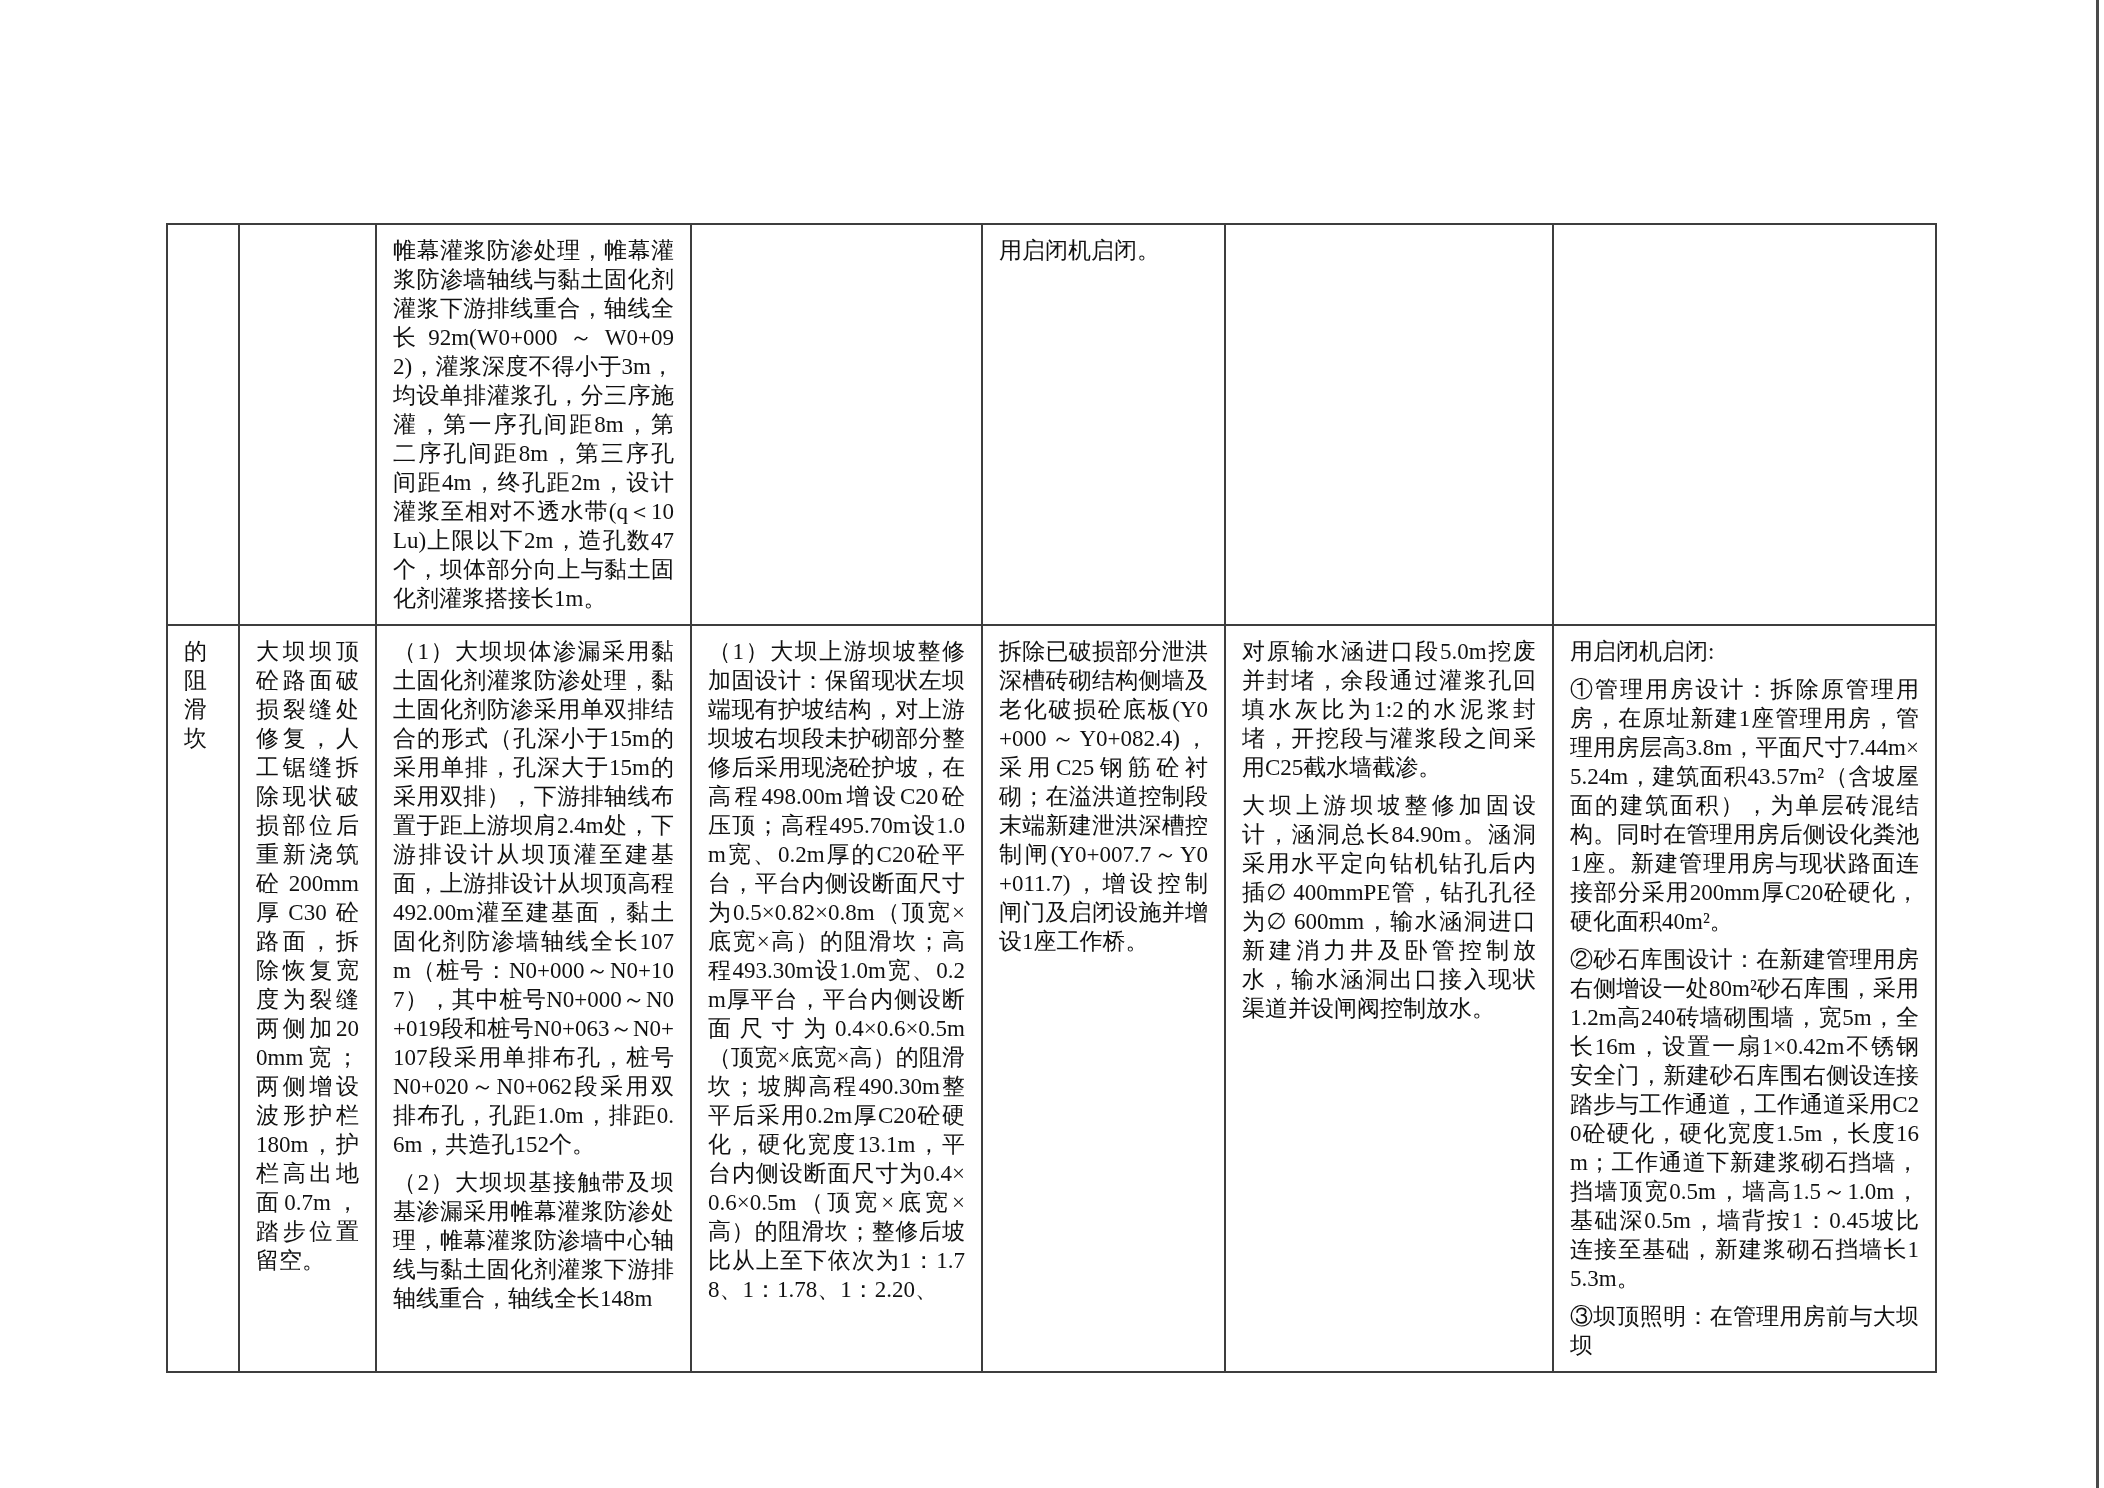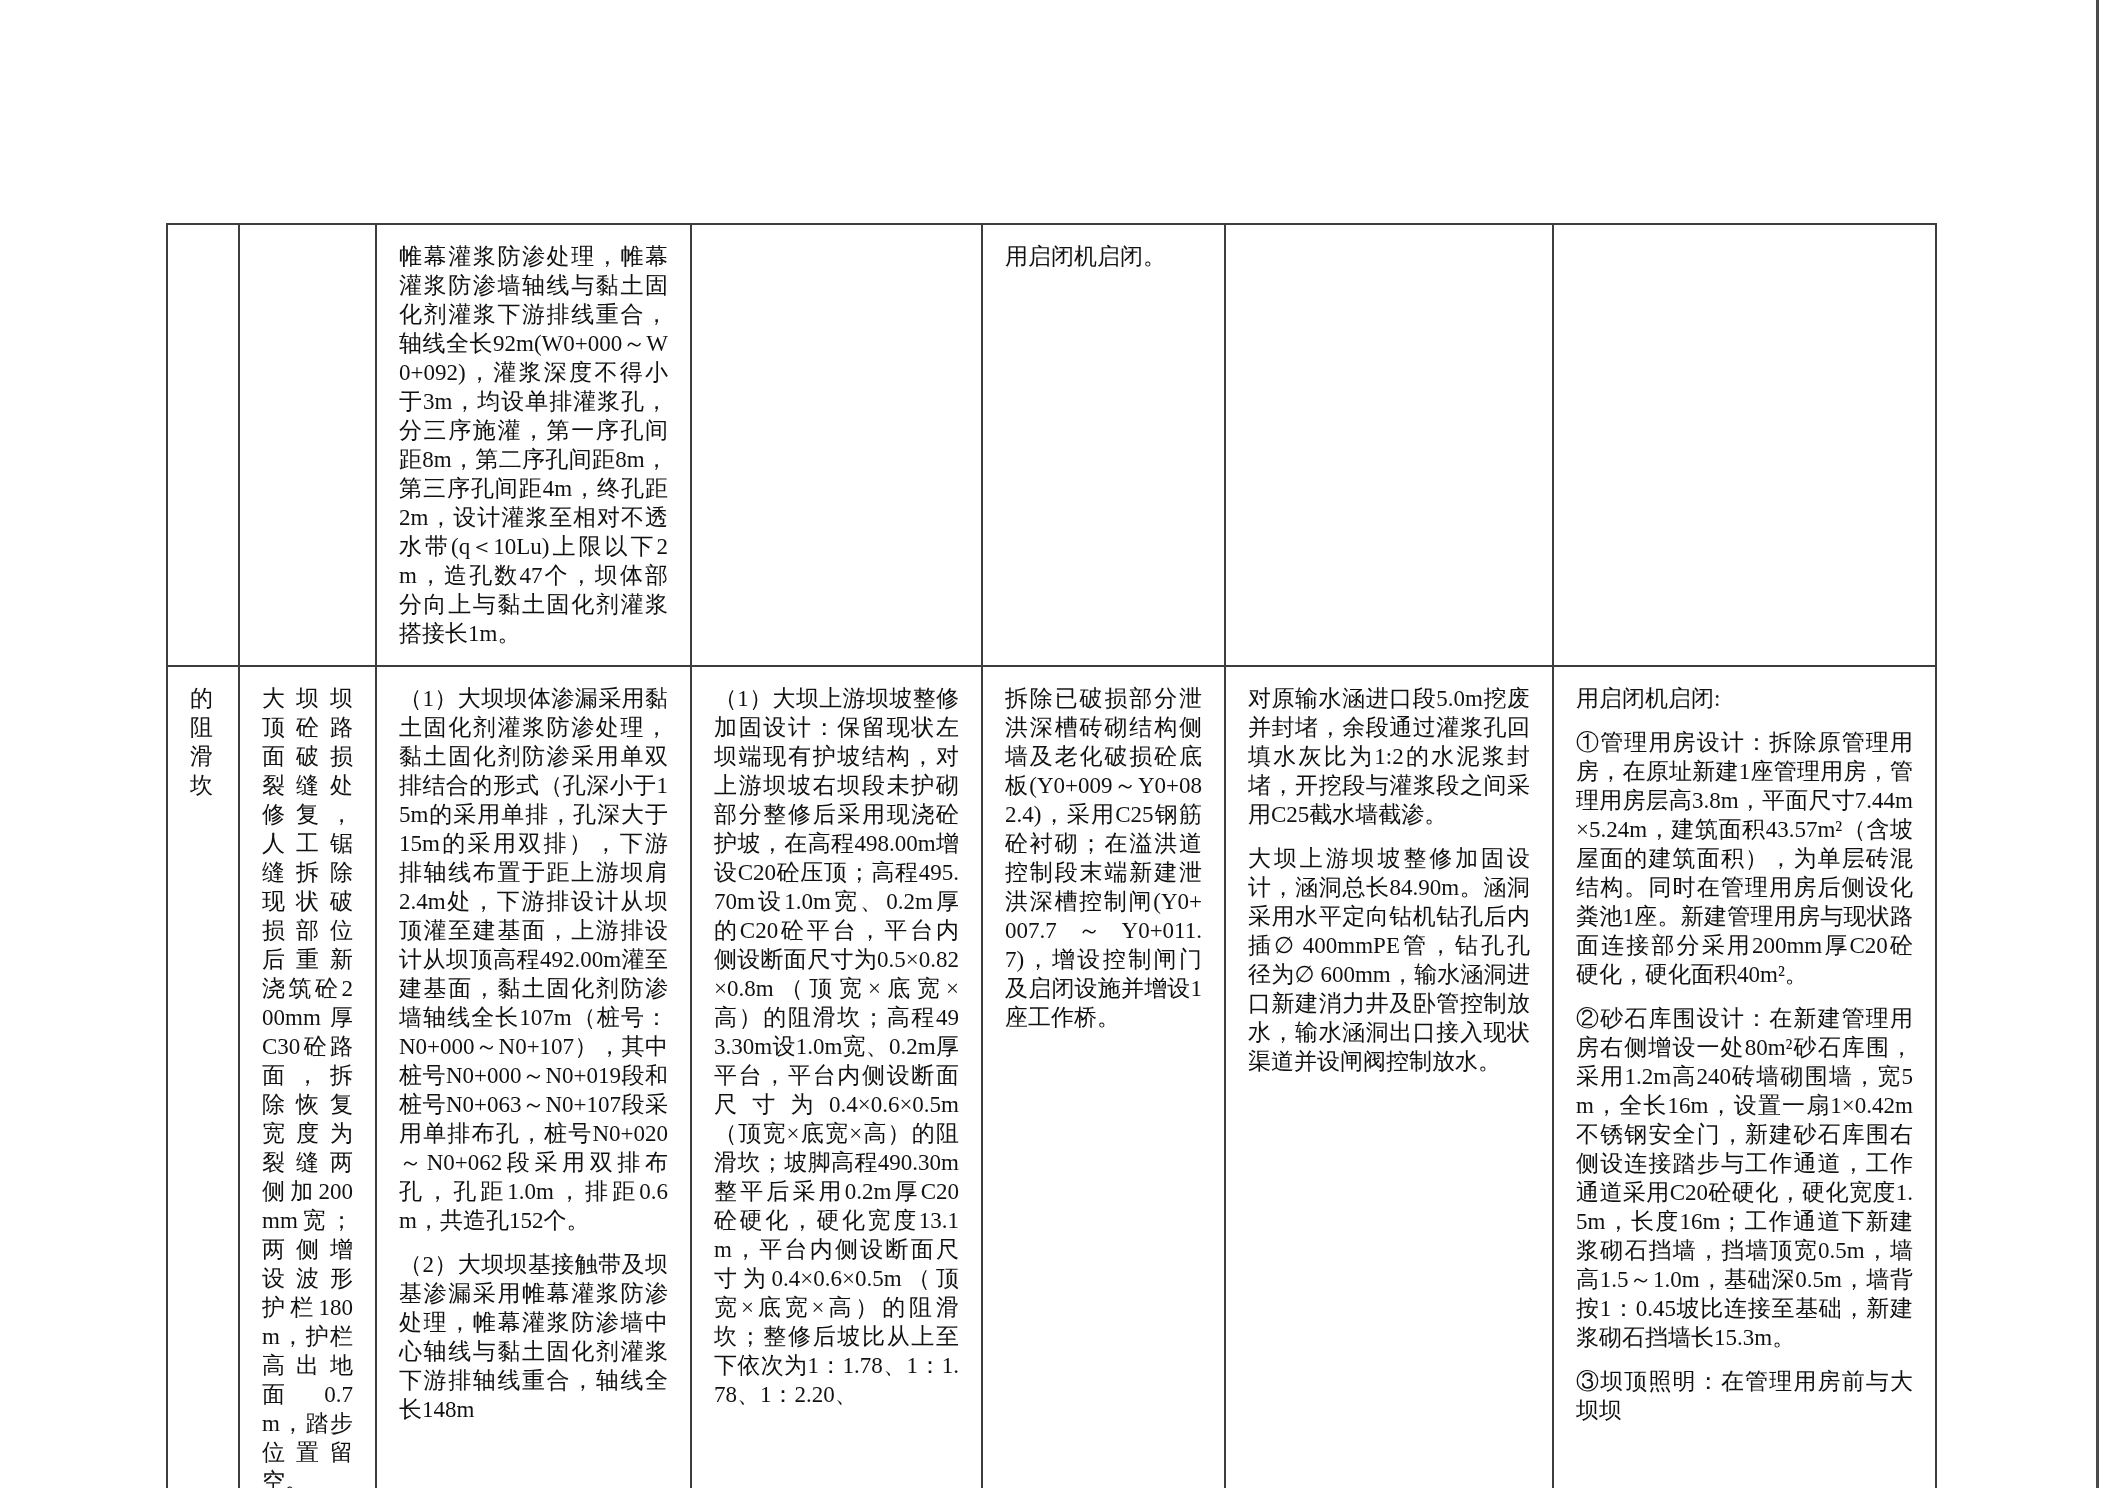--- a/index.html
+++ b/index.html
@@ -34,21 +34,21 @@
     vertical-align: top;
     overflow: hidden;
     word-break: break-all;
   }
   td.v-mid { vertical-align: middle; }
   td.center-cell {
     text-align: center;
     vertical-align: middle;
     word-break: keep-all;
   }
-  .para { margin: 15px; }
+  .para { margin: 9px; }
   .page-footer {
     position: absolute;
     top: 1338px;
     left: 168px;
     width: 1769px;
     padding-left: 42px;
     text-align: center;
     font-size: 25px;
     letter-spacing: 2px;
   }
@@ -99,21 +99,21 @@
           <div class="para">大坝坝顶砼路面破损裂缝处修复，人工锯缝拆除现状破损部位后重新浇筑砼200mm厚C30砼路面，拆除恢复宽度为裂缝两侧加200mm宽；两侧增设波形护栏180m，护栏高出地面0.7m，踏步位置留空。</div>
         </td>
         <td>
           <div class="para">（1）大坝坝体渗漏采用黏土固化剂灌浆防渗处理，黏土固化剂防渗采用单双排结合的形式（孔深小于15m的采用单排，孔深大于15m的采用双排），下游排轴线布置于距上游坝肩2.4m处，下游排设计从坝顶灌至建基面，上游排设计从坝顶高程492.00m灌至建基面，黏土固化剂防渗墙轴线全长107m（桩号：N0+000～N0+107），其中桩号N0+000～N0+019段和桩号N0+063～N0+107段采用单排布孔，桩号N0+020～N0+062段采用双排布孔，孔距1.0m，排距0.6m，共造孔152个。</div>
           <div class="para">（2）大坝坝基接触带及坝基渗漏采用帷幕灌浆防渗处理，帷幕灌浆防渗墙中心轴线与黏土固化剂灌浆下游排轴线重合，轴线全长148m</div>
         </td>
         <td>
           <div class="para">（1）大坝上游坝坡整修加固设计：保留现状左坝端现有护坡结构，对上游坝坡右坝段未护砌部分整修后采用现浇砼护坡，在高程498.00m增设C20砼压顶；高程495.70m设1.0m宽、0.2m厚的C20砼平台，平台内侧设断面尺寸为0.5×0.82×0.8m（顶宽×底宽×高）的阻滑坎；高程493.30m设1.0m宽、0.2m厚平台，平台内侧设断面尺寸为0.4×0.6×0.5m（顶宽×底宽×高）的阻滑坎；坡脚高程490.30m整平后采用0.2m厚C20砼硬化，硬化宽度13.1m，平台内侧设断面尺寸为0.4×0.6×0.5m（顶宽×底宽×高）的阻滑坎；整修后坡比从上至下依次为1：1.78、1：1.78、1：2.20、</div>
         </td>
         <td class="v-mid">
-          <div class="para">拆除已破损部分泄洪深槽砖砌结构侧墙及老化破损砼底板(Y0+009～Y0+082.4)，采用C25钢筋砼衬砌；在溢洪道控制段末端新建泄洪深槽控制闸(Y0+007.7～Y0+011.7)，增设控制闸门及启闭设施并增设1座工作桥。</div>
+          <div class="para">拆除已破损部分泄洪深槽砖砌结构侧墙及老化破损砼底板(Y0+000～Y0+082.4)，采用C25钢筋砼衬砌；在溢洪道控制段末端新建泄洪深槽控制闸(Y0+007.7～Y0+011.7)，增设控制闸门及启闭设施并增设1座工作桥。</div>
         </td>
         <td class="v-mid">
           <div class="para">对原输水涵进口段5.0m挖废并封堵，余段通过灌浆孔回填水灰比为1:2的水泥浆封堵，开挖段与灌浆段之间采用C25截水墙截渗。</div>
           <div class="para">大坝上游坝坡整修加固设计，涵洞总长84.90m。涵洞采用水平定向钻机钻孔后内插∅ 400mmPE管，钻孔孔径为∅ 600mm，输水涵洞进口新建消力井及卧管控制放水，输水涵洞出口接入现状渠道并设闸阀控制放水。</div>
         </td>
         <td>
           <div class="para">用启闭机启闭:</div>
           <div class="para">①管理用房设计：拆除原管理用房，在原址新建1座管理用房，管理用房层高3.8m，平面尺寸7.44m×5.24m，建筑面积43.57m²（含坡屋面的建筑面积），为单层砖混结构。同时在管理用房后侧设化粪池1座。新建管理用房与现状路面连接部分采用200mm厚C20砼硬化，硬化面积40m²。</div>
           <div class="para">②砂石库围设计：在新建管理用房右侧增设一处80m²砂石库围，采用1.2m高240砖墙砌围墙，宽5m，全长16m，设置一扇1×0.42m不锈钢安全门，新建砂石库围右侧设连接踏步与工作通道，工作通道采用C20砼硬化，硬化宽度1.5m，长度16m；工作通道下新建浆砌石挡墙，挡墙顶宽0.5m，墙高1.5～1.0m，基础深0.5m，墙背按1：0.45坡比连接至基础，新建浆砌石挡墙长15.3m。</div>
           <div class="para">③坝顶照明：在管理用房前与大坝坝</div>

